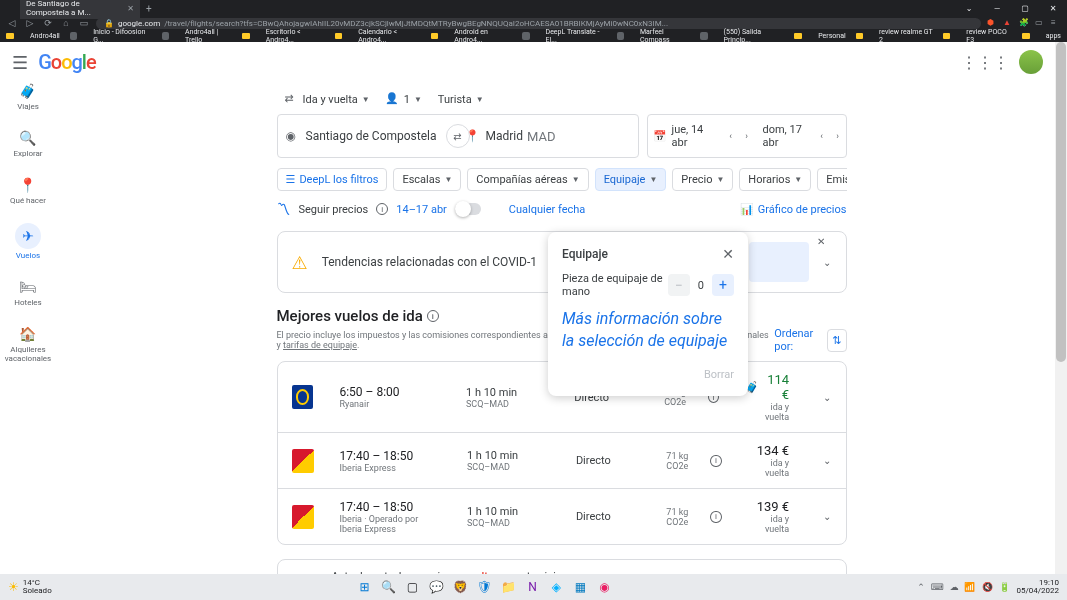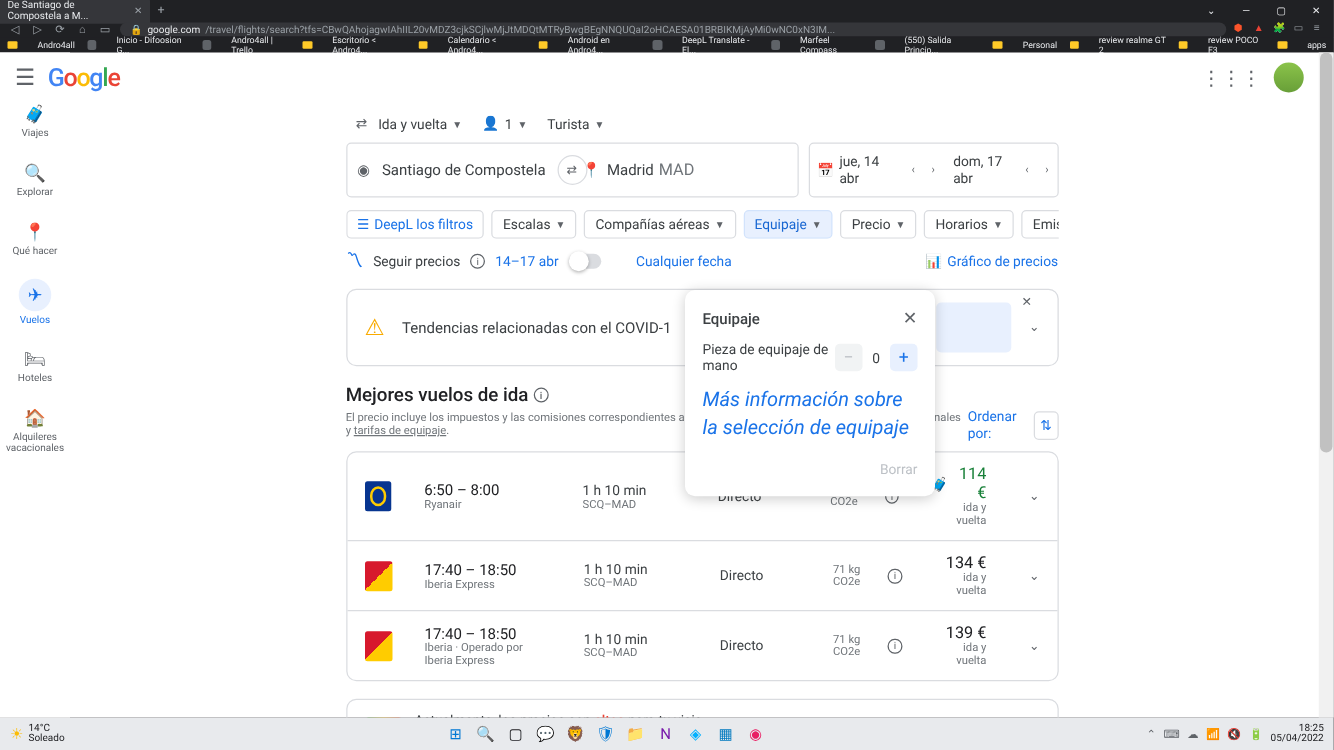--- a/index.html
+++ b/index.html
@@ -1,20 +1,20 @@
 <!DOCTYPE html>
 <html><head>
 <meta charset="utf-8">
 <style>
 * { margin: 0; padding: 0; box-sizing: border-box; font-family: 'Segoe UI', Roboto, Arial, sans-serif; }
 body { width: 1067px; height: 600px; overflow: hidden; background: #202124; }
 
 
 .titlebar { height: 16px; background: #202124; display: flex; justify-content: space-between; align-items: center; }
-.tab-row { display: flex; align-items: center; height: 16px; }
+.tab-row { display: flex; align-items: center; height: 16px; margin-left: 20px; }
 .tab { background: #35363a; color: #e8eaed; font-size: 8px; padding: 2px 6px; border-radius: 4px 4px 0 0; display: flex; align-items: center; gap: 4px; max-width: 120px; }
 .tab-close { color: #9aa0a6; font-size: 8px; cursor: pointer; }
 .newtab { color: #9aa0a6; font-size: 10px; margin-left: 6px; cursor: pointer; }
 .window-controls { display: flex; gap: 0; }
 .win-btn { width: 28px; height: 16px; color: #e8eaed; font-size: 8px; display: flex; align-items: center; justify-content: center; cursor: pointer; }
 
 .addressbar-row { height: 14px; background: #202124; display: flex; align-items: center; padding: 0 6px; gap: 6px; }
 .nav-btn { color: #9aa0a6; font-size: 9px; cursor: pointer; width: 12px; text-align: center; }
 .url-bar { flex: 1; background: #35363a; border-radius: 10px; padding: 1px 8px; color: #9aa0a6; font-size: 8px; display: flex; align-items: center; gap: 4px; }
 .url-domain { color: #e8eaed; }
@@ -521,17 +521,17 @@
     <div class="tb-icon" style="color:#e91e63">◉</div>
   </div>
   <div class="tb-right">
     <span class="tray-icon">⌃</span>
     <span class="tray-icon">⌨</span>
     <span class="tray-icon">☁</span>
     <span class="tray-icon">📶</span>
     <span class="tray-icon">🔇</span>
     <span class="tray-icon">🔋</span>
     <div class="clock">
-        <div>18:25</div>
+        <div>19:10</div>
         <div>05/04/2022</div>
       </div>
   </div>
 </div>
 
 </body></html>

